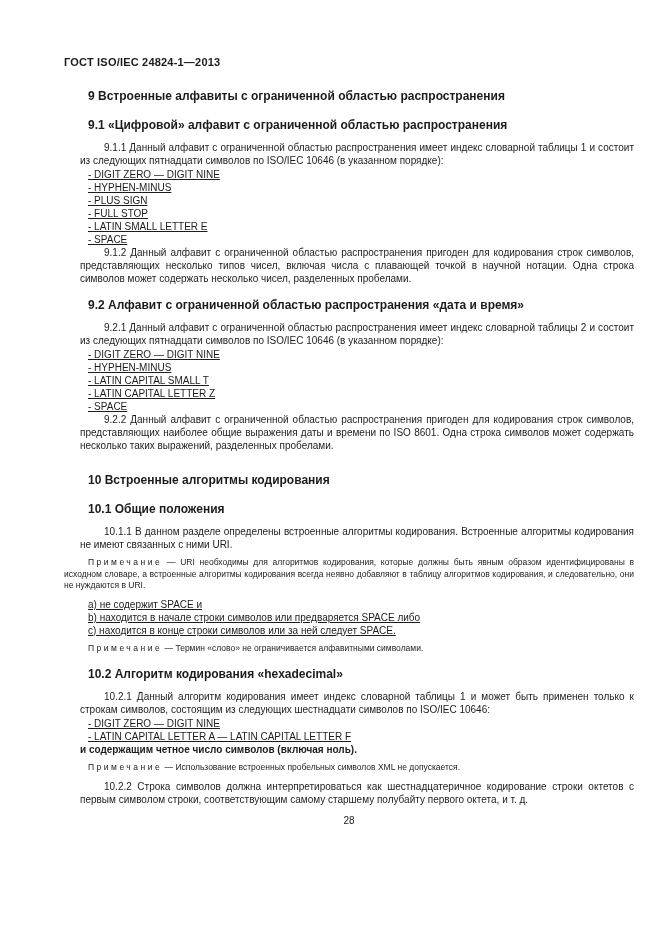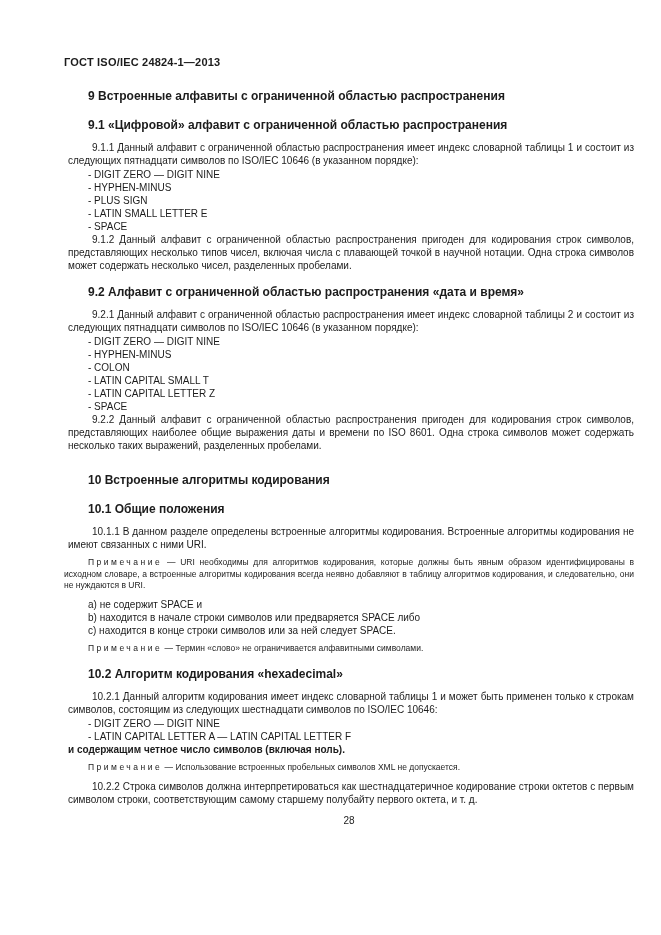--- a/index.html
+++ b/index.html
@@ -33,28 +33,29 @@
     font-weight: bold;
     padding-left: 24px;
     margin: 13px 0 9px 0;
     line-height: 14px;
   }
   .para {
     font-size: 10px;
     line-height: 13px;
     text-align: justify;
     text-indent: 24px;
-    margin: 0 0 1px 4px;
+    margin: 0 0 1px 16px;
   }
   .para.no-indent { text-indent: 0; text-align: left; font-weight: bold; }
   .list-item {
     font-size: 10px;
     line-height: 13px;
     padding-left: 24px;
     text-align: left;
+    text-decoration: underline;
   }
   .note {
     font-size: 8.5px;
     line-height: 11.5px;
     text-align: justify;
     text-indent: 24px;
     margin: 6px 0 6px 0;
   }
   .note-label { letter-spacing: 2.5px; margin-top: 32px; }
   .page-number {
@@ -70,29 +71,29 @@
 
   <div class="doc-header">ГОСТ ISO/IEC 24824-1—2013</div>
 
   <div class="h1">9  Встроенные алфавиты с ограниченной областью распространения</div>
 
   <div class="h2">9.1  «Цифровой» алфавит с ограниченной областью распространения</div>
   <p class="para">9.1.1 Данный алфавит с ограниченной областью распространения имеет индекс словарной таблицы 1 и состоит из следующих пятнадцати символов по ISO/IEC 10646 (в указанном порядке):</p>
   <div class="list-item">- DIGIT ZERO — DIGIT NINE</div>
   <div class="list-item">- HYPHEN-MINUS</div>
   <div class="list-item">- PLUS SIGN</div>
+  <div class="list-item">- FULL STOP</div>
   <div class="list-item">- LATIN SMALL LETTER E</div>
   <div class="list-item">- SPACE</div>
   <p class="para">9.1.2 Данный алфавит с ограниченной областью распространения пригоден для кодирования строк символов, представляющих несколько типов чисел, включая числа с плавающей точкой в научной нотации. Одна строка символов может содержать несколько чисел, разделенных пробелами.</p>
 
   <div class="h2">9.2  Алфавит с ограниченной областью распространения «дата и время»</div>
   <p class="para">9.2.1 Данный алфавит с ограниченной областью распространения имеет индекс словарной таблицы 2 и состоит из следующих пятнадцати символов по ISO/IEC 10646 (в указанном порядке):</p>
   <div class="list-item">- DIGIT ZERO — DIGIT NINE</div>
   <div class="list-item">- HYPHEN-MINUS</div>
-  <div class="list-item">- COLON</div>
   <div class="list-item">- LATIN CAPITAL SMALL T</div>
   <div class="list-item">- LATIN CAPITAL LETTER Z</div>
   <div class="list-item">- SPACE</div>
   <p class="para">9.2.2 Данный алфавит с ограниченной областью распространения пригоден для кодирования строк символов, представляющих наиболее общие выражения даты и времени по ISO 8601. Одна строка символов может содержать несколько таких выражений, разделенных пробелами.</p>
 
   <div class="h1">10  Встроенные алгоритмы кодирования</div>
 
   <div class="h2">10.1  Общие положения</div>
   <p class="para">10.1.1 В данном разделе определены встроенные алгоритмы кодирования. Встроенные алгоритмы кодирования не имеют связанных с ними URI.</p>
   <p class="note"><span class="note-label">Примечание</span><span> — </span><span>URI необходимы для алгоритмов кодирования, которые должны быть явным образом идентифицированы в исходном словаре, а встроенные алгоритмы кодирования всегда неявно добавляют в таблицу алгоритмов кодирования, и следовательно, они не нуждаются в URI.</span></p>

